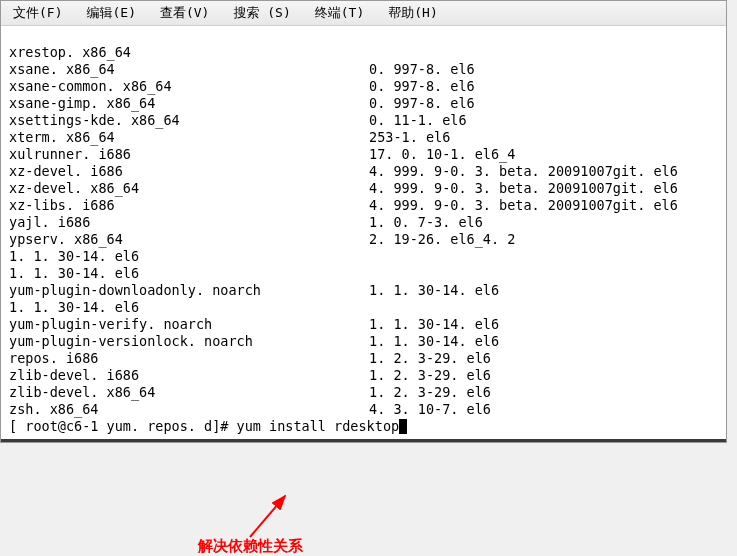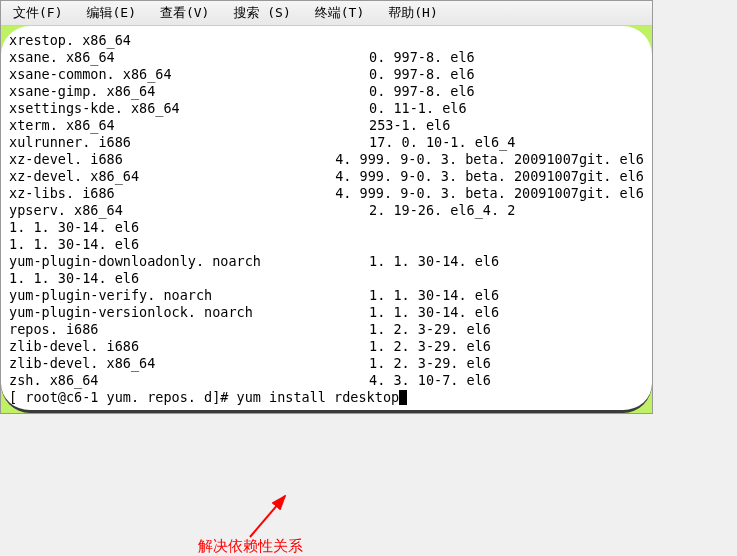--- a/index.html
+++ b/index.html
@@ -8,45 +8,44 @@
       box-sizing: border-box;
     }
     body {
       font-family: "Microsoft YaHei", "SimSun", monospace;
       background: #f0f0f0;
       width: 737px;
       height: 556px;
       position: relative;
     }
     .window {
-      width: 653px;
+      width: 727px;
       border: 1px solid #999;
-      background: #bef264;
+      background: #0369a1;
     }
     .menubar {
       background: linear-gradient(to bottom, #f5f5f5, #e8e8e8);
       border-bottom: 1px solid #ccc;
       padding: 2px 8px;
       display: flex;
       gap: 16px;
       font-size: 13px;
     }
     .menubar span {
       cursor: pointer;
       padding: 1px 4px;
     }
     .terminal {
       background: #fff;
-      padding: 6px 8px 4px 8px;
+      padding: 18px 8px 4px 8px;
       font-family: "DejaVu Sans Mono", "Courier New", monospace;
       font-size: 13.5px;
       line-height: 17px;
       color: #000;
       border-bottom: 3px solid #3a3a3a;
-      border-radius: 29px;
     }
     .row {
       display: flex;
       white-space: pre;
     }
     .pkg {
       width: 360px;
       display: inline-block;
     }
     .ver {
@@ -68,20 +67,21 @@
       top: 492px;
       pointer-events: none;
     }
     .annotation {
       position: absolute;
       left: 198px;
       top: 537px;
       color: #ff0000;
       font-size: 15px;
       font-family: "SimSun", "Microsoft YaHei", sans-serif;
+      font-weight: bold;
     }
   </style>
 </head>
 <body>
 
 <div class="window">
   <div class="menubar">
     <span>文件(F)</span>
     <span>编辑(E)</span>
     <span>查看(V)</span>
@@ -94,20 +94,21 @@
         <div class="row"><span class="pkg">xrestop. x86_64</span></div>
         <div class="row"><span class="pkg">xsane. x86_64</span><span class="ver">0. 997-8. el6</span></div>
         <div class="row"><span class="pkg">xsane-common. x86_64</span><span class="ver">0. 997-8. el6</span></div>
         <div class="row"><span class="pkg">xsane-gimp. x86_64</span><span class="ver">0. 997-8. el6</span></div>
         <div class="row"><span class="pkg">xsettings-kde. x86_64</span><span class="ver">0. 11-1. el6</span></div>
         <div class="row"><span class="pkg">xterm. x86_64</span><span class="ver">253-1. el6</span></div>
         <div class="row"><span class="pkg">xulrunner. i686</span><span class="ver">17. 0. 10-1. el6_4</span></div>
         <div class="row"><span class="pkg">xz-devel. i686</span><span class="ver">4. 999. 9-0. 3. beta. 20091007git. el6</span></div>
         <div class="row"><span class="pkg">xz-devel. x86_64</span><span class="ver">4. 999. 9-0. 3. beta. 20091007git. el6</span></div>
         <div class="row"><span class="pkg">xz-libs. i686</span><span class="ver">4. 999. 9-0. 3. beta. 20091007git. el6</span></div>
+        <div class="row"><span class="pkg">yajl. i686</span><span class="ver">1. 0. 7-3. el6</span></div>
         <div class="row"><span class="pkg">ypserv. x86_64</span><span class="ver">2. 19-26. el6_4. 2</span></div>
         <div class="row"><span class="ver">1. 1. 30-14. el6</span></div>
         <div class="row"><span class="ver">1. 1. 30-14. el6</span></div>
         <div class="row"><span class="pkg">yum-plugin-downloadonly. noarch</span><span class="ver">1. 1. 30-14. el6</span></div>
         <div class="row"><span class="ver">1. 1. 30-14. el6</span></div>
         <div class="row"><span class="pkg">yum-plugin-verify. noarch</span><span class="ver">1. 1. 30-14. el6</span></div>
         <div class="row"><span class="pkg">yum-plugin-versionlock. noarch</span><span class="ver">1. 1. 30-14. el6</span></div>
         <div class="row"><span class="pkg">repos. i686</span><span class="ver">1. 2. 3-29. el6</span></div>
         <div class="row"><span class="pkg">zlib-devel. i686</span><span class="ver">1. 2. 3-29. el6</span></div>
         <div class="row"><span class="pkg">zlib-devel. x86_64</span><span class="ver">1. 2. 3-29. el6</span></div>

